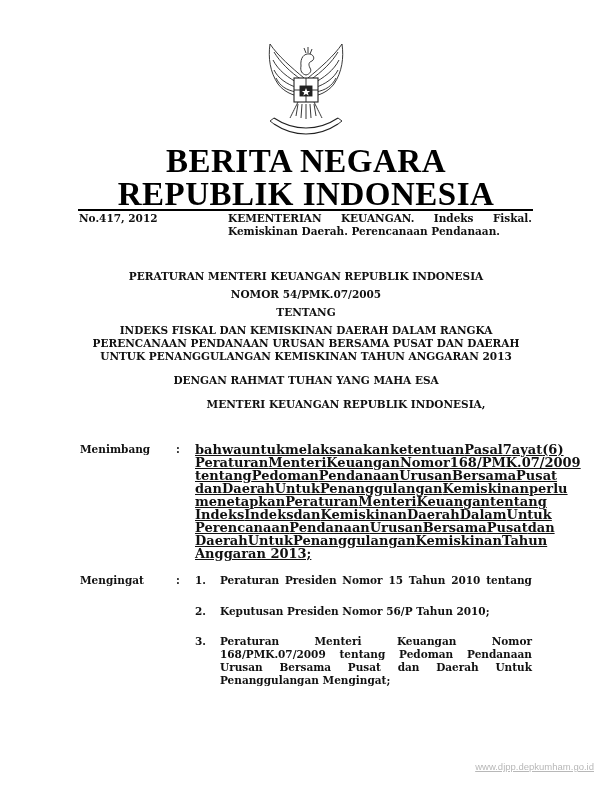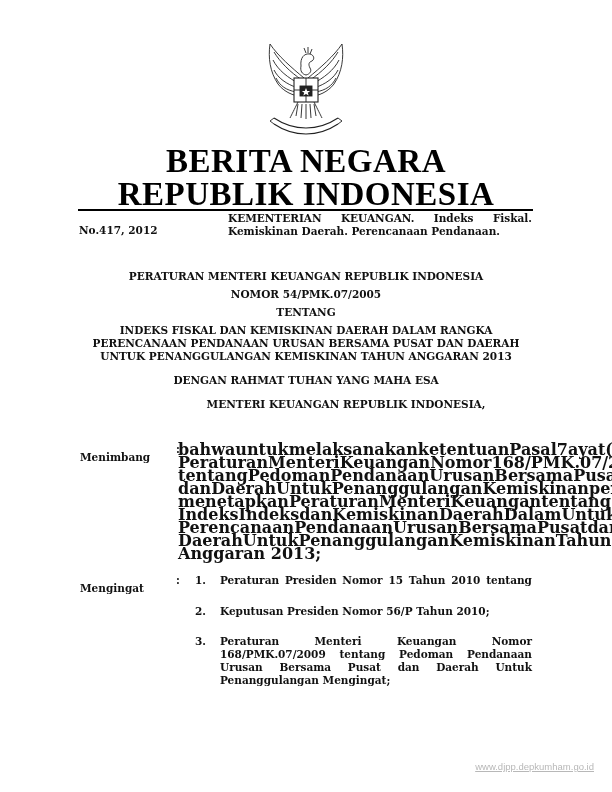--- a/index.html
+++ b/index.html
@@ -38,21 +38,21 @@
       position: absolute;
       left: 78px;
       top: 209px;
       width: 455px;
       height: 0;
       border-top: 2px solid #000;
     }
     .meta-no {
       position: absolute;
       left: 79px;
-      top: 224px;
+      top: 212px;
       font-size: 10.5px;
       font-weight: bold;
       line-height: 13px;
     }
     .meta-desc {
       position: absolute;
       left: 228px;
       top: 212px;
       width: 304px;
       font-size: 10.5px;
@@ -71,30 +71,31 @@
       font-size: 10.5px;
       font-weight: bold;
       line-height: 13px;
     }
     .row {
       position: absolute;
       font-size: 10.5px;
       font-weight: bold;
       line-height: 13px;
     }
-    .label { left: 80px; margin-top: 8px; }
+    .label { left: 80px; }
     .colon { left: 176px; }
     .para {
       position: absolute;
-      left: 178px;
+      left: 195px;
       width: 337px;
-      font-size: 16px;
+      font-size: 13px;
       font-weight: bold;
       line-height: 13px;
       text-align: justify;
+      text-decoration: underline;
     }
     .para .jl {
       display: flex;
       justify-content: space-between;
     }
     .num {
       position: absolute;
       left: 195px;
       font-size: 10.5px;
       font-weight: bold;

